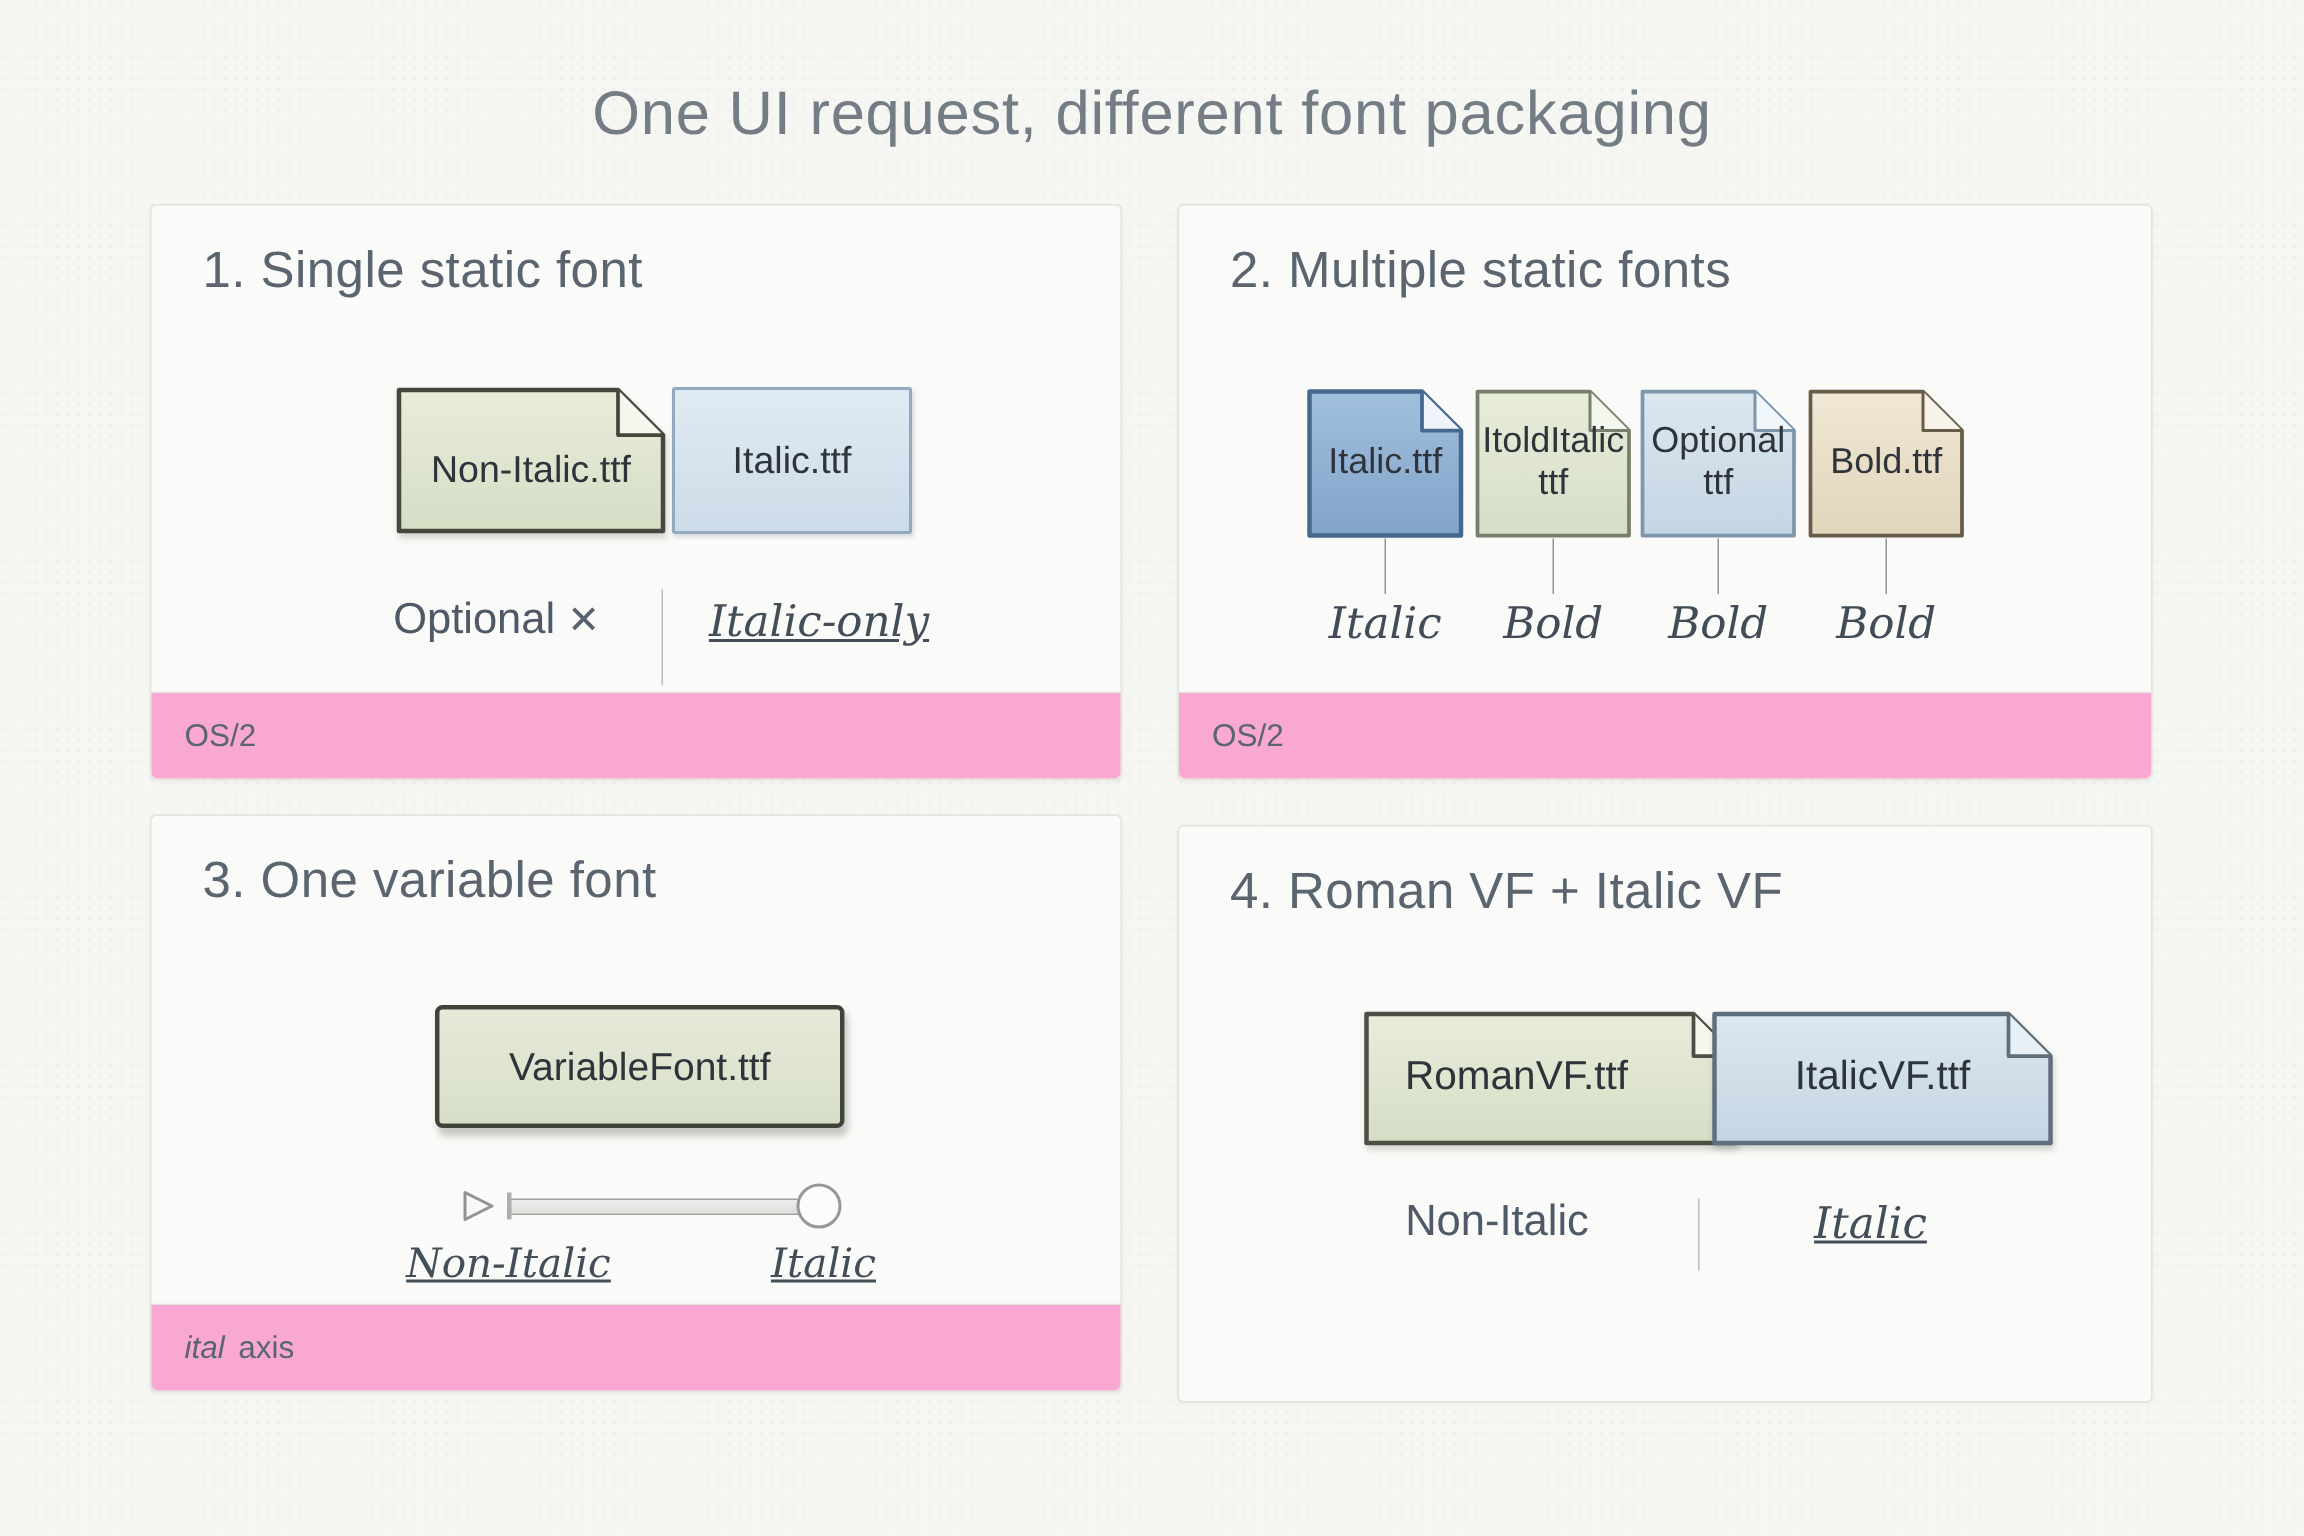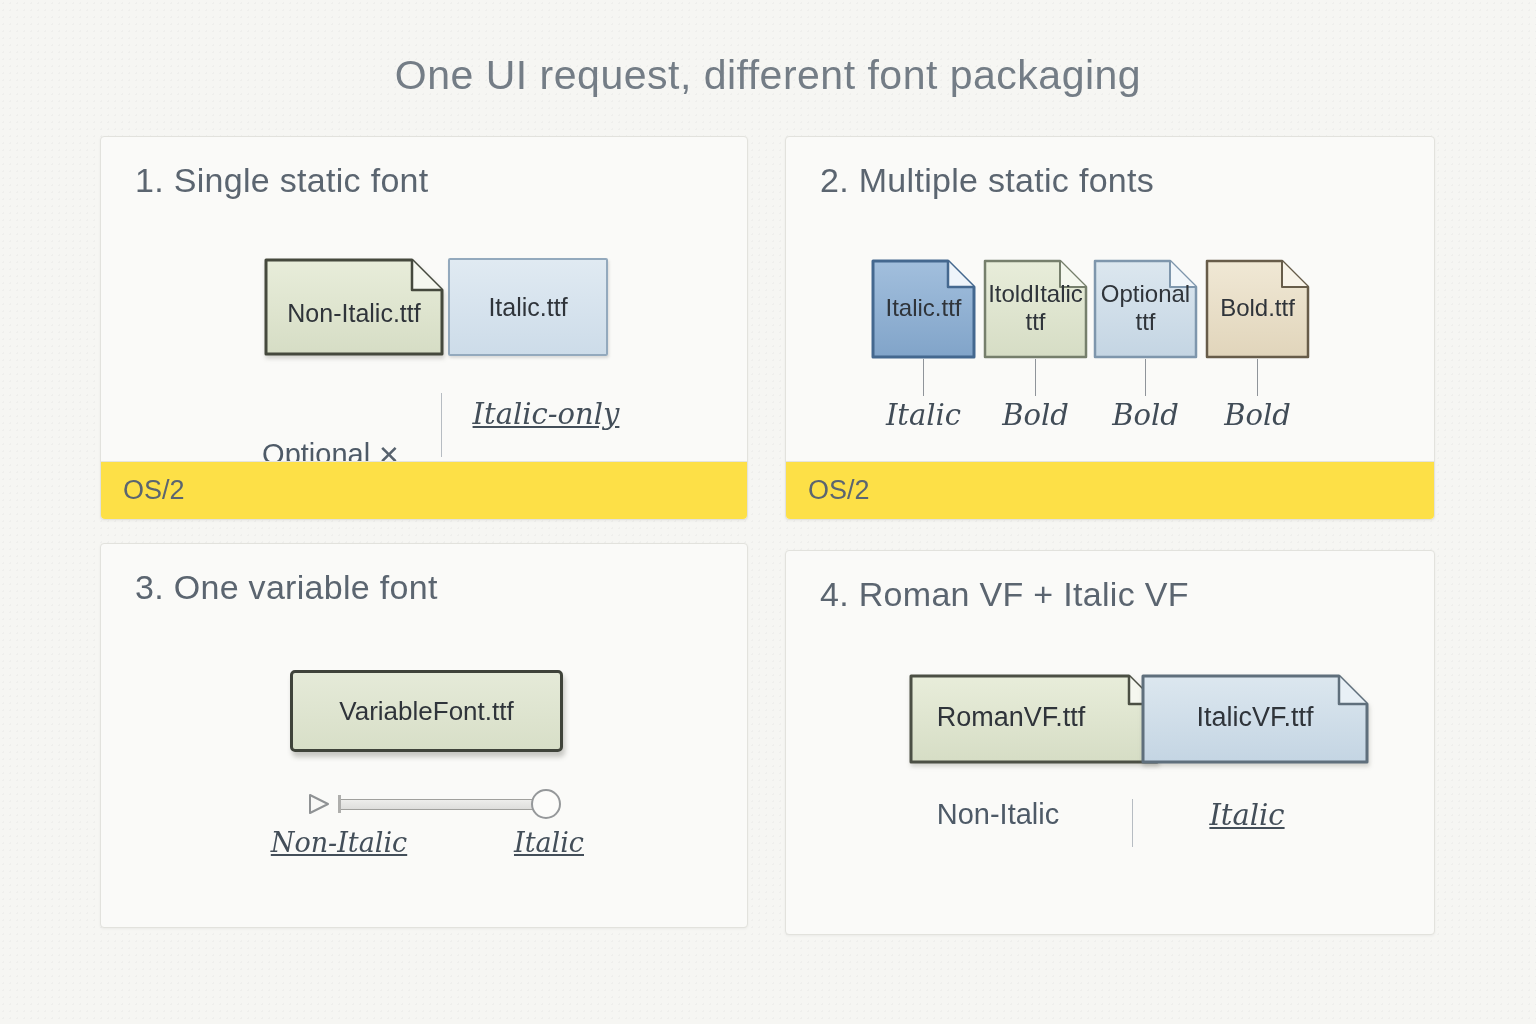--- a/index.html
+++ b/index.html
@@ -36,22 +36,22 @@
     position:absolute; top:24px; left:34px;
     font-size:34px; font-weight:400; color:#5b6570;
     letter-spacing:0.3px;
   }
 
   .panel-footer {
     position:absolute; left:0; right:0; bottom:0; height:58px;
     border-top:1px solid #e4e4df;
     display:flex; align-items:center;
     padding-left:22px;
-    font-size:27px; color:#5b6570;
-    background:#fde047;
+    font-size:21px; color:#5b6570;
+    background:#f9a8d4;
     border-radius:0 0 4px 4px;
   }
   .footer-ital { font-style:italic; }
   .footer-rest { margin-left:9px; }
 
   
   .filefold { position:absolute; }
   .filefold svg { display:block; filter:drop-shadow(1px 3px 2px rgba(90,90,80,0.25)); }
   .file-label {
     position:absolute; inset:0 0 2px 0;
@@ -145,21 +145,21 @@
         <path d="M2 2 H148 L178 32 V96 H2 Z" fill="url(#gGreen)" stroke="#45493d" stroke-width="3" stroke-linejoin="round"></path>
         <path d="M148 2 V32 H178" fill="#f5f7ef" stroke="#45493d" stroke-width="2.5" stroke-linejoin="round"></path>
       </svg>
       <div class="file-label">Non-Italic.ttf</div>
     </div>
 
     <div class="file-plain" style="left:347px; top:121px; width:160px; height:98px;">
       <span>Italic.ttf</span>
     </div>
 
-    <div class="lbl" style="left:130px; top:260px; width:200px;margin-top:41px;">
+    <div class="lbl" style="left:130px; top:260px; width:200px;">
       <span>Optional</span><span class="xmark">✕</span>
     </div>
     <div class="vline" style="left:340px; top:256px; height:64px;"></div>
     <div class="lbl lbl-serif" style="left:345px; top:260px; width:200px;">Italic-only</div>
 
     <footer class="panel-footer">
       <span>OS/2</span>
     </footer>
   </section>
 
@@ -242,20 +242,24 @@
       <svg class="play-icon" width="26" height="24">
         <path d="M4 3 L22 12 L4 21 Z" fill="#f8f8f6" stroke="#8f9294" stroke-width="2" stroke-linejoin="round"></path>
       </svg>
       <div class="track"></div>
       <div class="knob"></div>
     </div>
 
     <div class="lbl lbl-serif" style="left:158px; top:283px; width:160px; font-size:27px;">Non-Italic</div>
     <div class="lbl lbl-serif" style="left:388px; top:283px; width:120px; font-size:27px;">Italic</div>
 
+    <footer class="panel-footer">
+      <span class="footer-ital">ital</span>
+      <span class="footer-rest">axis</span>
+    </footer>
   </section>
 
   <section class="panel p4">
     <h2 class="panel-heading">4. Roman VF + Italic VF</h2>
 
     <div class="filefold" style="left:92px; top:123px; width:204px; height:90px;margin-left:31px;">
       <svg width="250" height="90">
         <path d="M2 2 H220 L248 30 V88 H2 Z" fill="url(#gGreen)" stroke="#4b4f44" stroke-width="3" stroke-linejoin="round"></path>
         <path d="M220 2 V30 H248" fill="#f5f7ef" stroke="#4b4f44" stroke-width="2.5" stroke-linejoin="round"></path>
       </svg>

